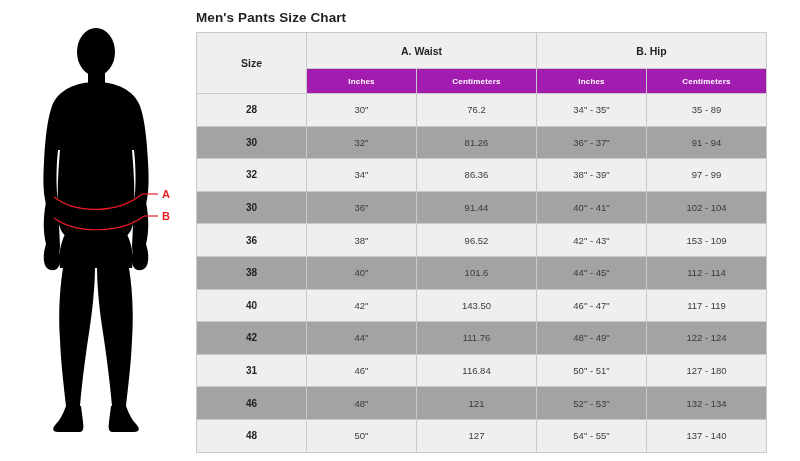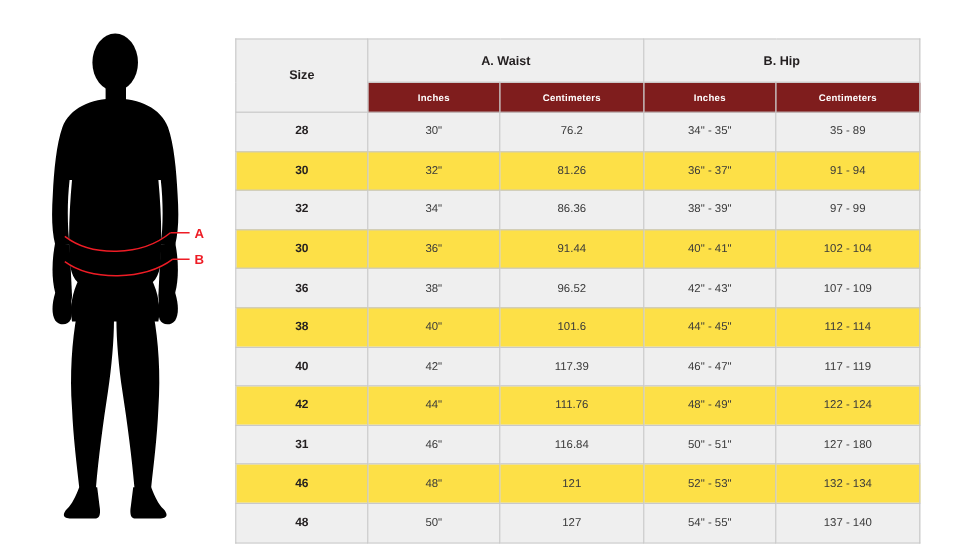--- a/index.html
+++ b/index.html
@@ -77,39 +77,39 @@
     font-size: 10.5px;
     font-weight: bold;
     background: #efefef;
     color: #231f20;
     vertical-align: middle;
     margin-left: 40px;
   }
   
   .sub-head th {
     height: 21px;
-    background: #7f1d1d;
+    background: #a21caf;
     color: #ffffff;
     font-size: 8px;
     font-weight: bold;
     border: 1px solid #000000;
     letter-spacing: 0.2px;
   }
   tbody tr { height: 32.6px; }
   tbody td {
     font-size: 9.5px;
     color: #3a3a3a;
   }
   tbody td.size-cell {
     font-weight: bold;
     font-size: 10px;
     color: #231f20;
   }
   tbody tr.odd td { background: #efefef; }
-  tbody tr.even td { background: #fde047; }
+  tbody tr.even td { background: #a3a3a3; }
 </style>
 </head>
 <body>
 
 <div class="page">
 
   <div class="figure-pane">
     <svg class="figure-svg" width="186" height="420" viewBox="0 0 186 420">
 
       <g fill="#000000">
@@ -181,20 +181,21 @@
 
       <g>
         <path d="M44 196 C 66 212, 110 212, 134 194" fill="none" stroke="#ee1c25" stroke-width="1.2"></path>
         <path d="M134 194 L 148 194" stroke="#ee1c25" stroke-width="1.2" fill="none"></path>
       </g>
       <text x="152" y="176" font-family="Liberation Sans, sans-serif" font-size="11" font-weight="bold" fill="#ee1c25">A</text>
       <text x="152" y="198" font-family="Liberation Sans, sans-serif" font-size="11" font-weight="bold" fill="#ee1c25">B</text>
     </svg>
   </div>
 
+  <div class="chart-title">Men's Pants Size Chart</div>
 
   <div class="table-wrap">
     <table class="size-chart">
       <colgroup>
         <col style="width:110px">
         <col style="width:110px">
         <col style="width:120px">
         <col style="width:110px">
         <col style="width:120px">
       </colgroup>
@@ -238,33 +239,33 @@
           <td>36"</td>
           <td>91.44</td>
           <td>40" - 41"</td>
           <td>102 - 104</td>
         </tr>
         <tr class="odd">
           <td class="size-cell">36</td>
           <td>38"</td>
           <td>96.52</td>
           <td>42" - 43"</td>
-          <td>107 - 109</td>
+          <td>153 - 109</td>
         </tr>
         <tr class="even">
           <td class="size-cell">38</td>
           <td>40"</td>
           <td>101.6</td>
           <td>44" - 45"</td>
           <td>112 - 114</td>
         </tr>
         <tr class="odd">
           <td class="size-cell">40</td>
           <td>42"</td>
-          <td>117.39</td>
+          <td>143.50</td>
           <td>46" - 47"</td>
           <td>117 - 119</td>
         </tr>
         <tr class="even">
           <td class="size-cell">42</td>
           <td>44"</td>
           <td>111.76</td>
           <td>48" - 49"</td>
           <td>122 - 124</td>
         </tr>

